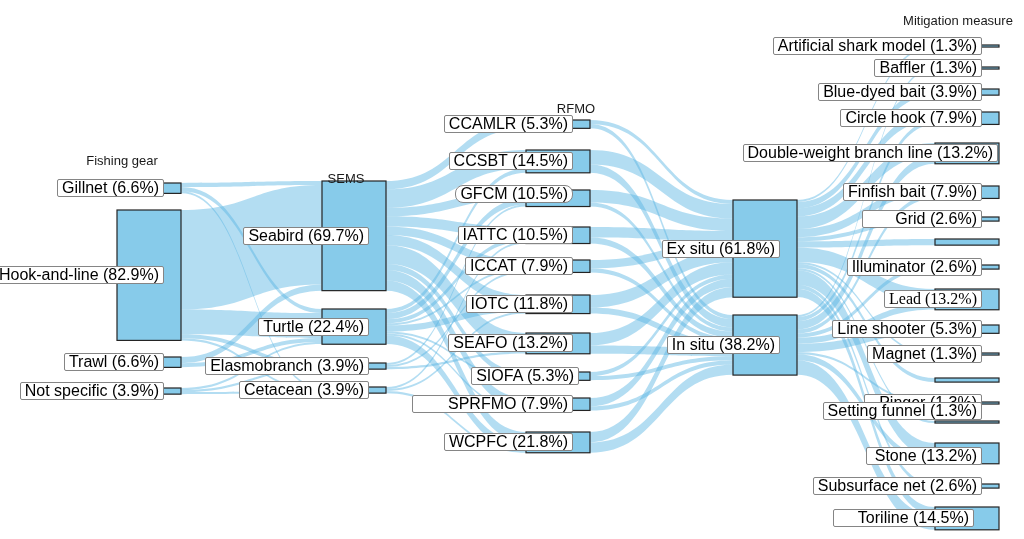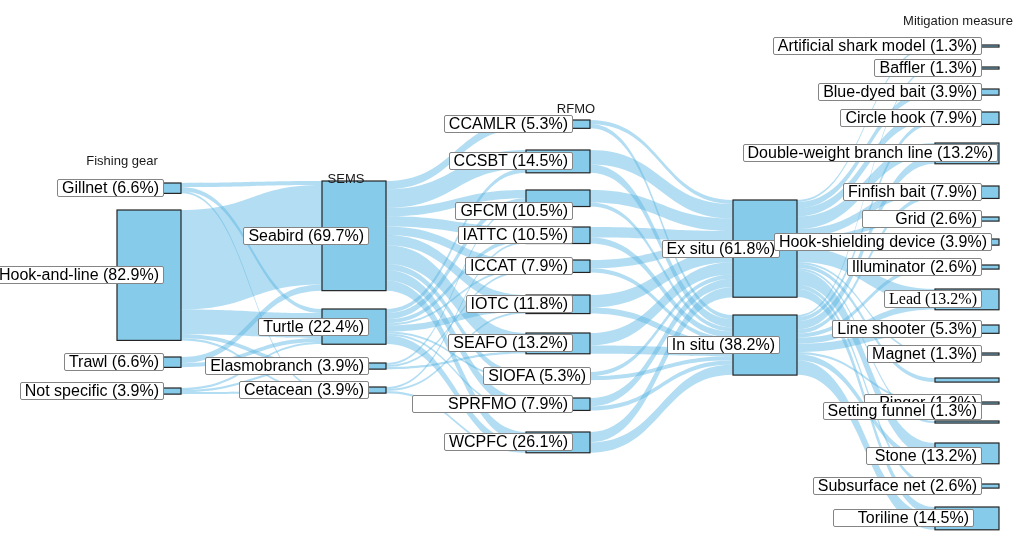--- a/index.html
+++ b/index.html
@@ -165,38 +165,37 @@
 <div class="node-label" style="right: 860px; top: 188.191px;">Gillnet (6.6%)</div>
     <div class="node-label" style="right: 860px; top: 275.201px;">Hook-and-line (82.9%)</div>
     <div class="node-label" style="right: 860px; top: 362.191px;">Trawl (6.6%)</div>
     <div class="node-label" style="right: 860px; top: 391.067px;">Not specific (3.9%)</div>
     <div class="node-label" style="right: 655px; top: 235.819px;">Seabird (69.7%)</div>
     <div class="node-label" style="right: 655px; top: 326.618px;">Turtle (22.4%)</div>
     <div class="node-label" style="right: 655px; top: 366.067px;">Elasmobranch (3.9%)</div>
     <div class="node-label" style="right: 655px; top: 390.067px; text-align: right;">Cetacean (3.9%)</div>
     <div class="node-label" style="right: 451px; top: 124.168px;">CCAMLR (5.3%)</div>
     <div class="node-label" style="right: 451px; top: 161.404px;">CCSBT (14.5%)</div>
-    <div class="node-label" style="right: 451px; top: 211px;">GFCM (10.5%)</div>
+    <div class="node-label" style="right: 451px; top: 194px; border-radius: 8px;">GFCM (10.5%)</div>
     <div class="node-label" style="right: 451px; top: 235.258px;">IATTC (10.5%)</div>
     <div class="node-label" style="right: 451px; top: 266.213px;">ICCAT (7.9%)</div>
     <div class="node-label" style="right: 451px; top: 304.281px;">IOTC (11.8%)</div>
     <div class="node-label" style="right: 451px; top: 343.382px;">SEAFO (13.2%)</div>
-    <div class="node-label" style="right: 433px; top: 376.168px;">SIOFA (5.3%)</div>
+    <div class="node-label" style="right: 445px; top: 376.168px;">SIOFA (5.3%)</div>
     <div class="node-label" style="right: 451px; top: 404.213px; padding-left: 35px;">SPRFMO (7.9%)</div>
-    <div class="node-label" style="right: 451px; top: 442.382px;">WCPFC (26.1%)</div>
+    <div class="node-label" style="right: 451px; top: 442.382px;">WCPFC (21.8%)</div>
     <div class="node-label" style="right: 244px; top: 248.606px;">Ex situ (61.8%)</div>
     <div class="node-label" style="right: 244px; top: 345.044px;">In situ (38.2%)</div>
     <div class="node-label" style="right: 42px; top: 46.0224px;">Artificial shark model (1.3%)</div>
     <div class="node-label" style="right: 42px; top: 68.0225px;">Baffler (1.3%)</div>
     <div class="node-label" style="right: 42px; top: 92.0674px;">Blue-dyed bait (3.9%)</div>
     <div class="node-label" style="right: 42px; top: 118.213px;">Circle hook (7.9%)</div>
     <div class="node-label" style="right: 26px; top: 153.382px;">Double-weight branch line (13.2%)</div>
     <div class="node-label" style="right: 42px; top: 192.213px;">Finfish bait (7.9%)</div>
     <div class="node-label" style="right: 42px; top: 219.045px; padding-left: 32px;">Grid (2.6%)</div>
-    <div class="node-label" style="right: 32px; top: 242.067px;">Hook-shielding device (3.9%)</div>
     <div class="node-label" style="right: 42px; top: 267.045px;">Illuminator (2.6%)</div>
     <div class="node-label" style="right: 42px; top: 299.382px; font-family: Liberation Serif, serif;">Lead (13.2%)</div>
     <div class="node-label" style="right: 42px; top: 329.168px;">Line shooter (5.3%)</div>
     <div class="node-label" style="right: 42px; top: 354.022px;">Magnet (1.3%)</div>
     <div class="node-label" style="right: 42px; top: 403.022px; padding-left: 14px;">Pinger (1.3%)</div>
     <div class="node-label" style="right: 42px; top: 411px;">Setting funnel (1.3%)</div>
     <div class="node-label" style="right: 42px; top: 456px; padding-left: 8px;">Stone (13.2%)</div>
     <div class="node-label" style="right: 42px; top: 486.045px;">Subsurface net (2.6%)</div>
     <div class="node-label" style="right: 50px; top: 518.404px; padding-left: 24px;">Toriline (14.5%)</div>
   </div>

